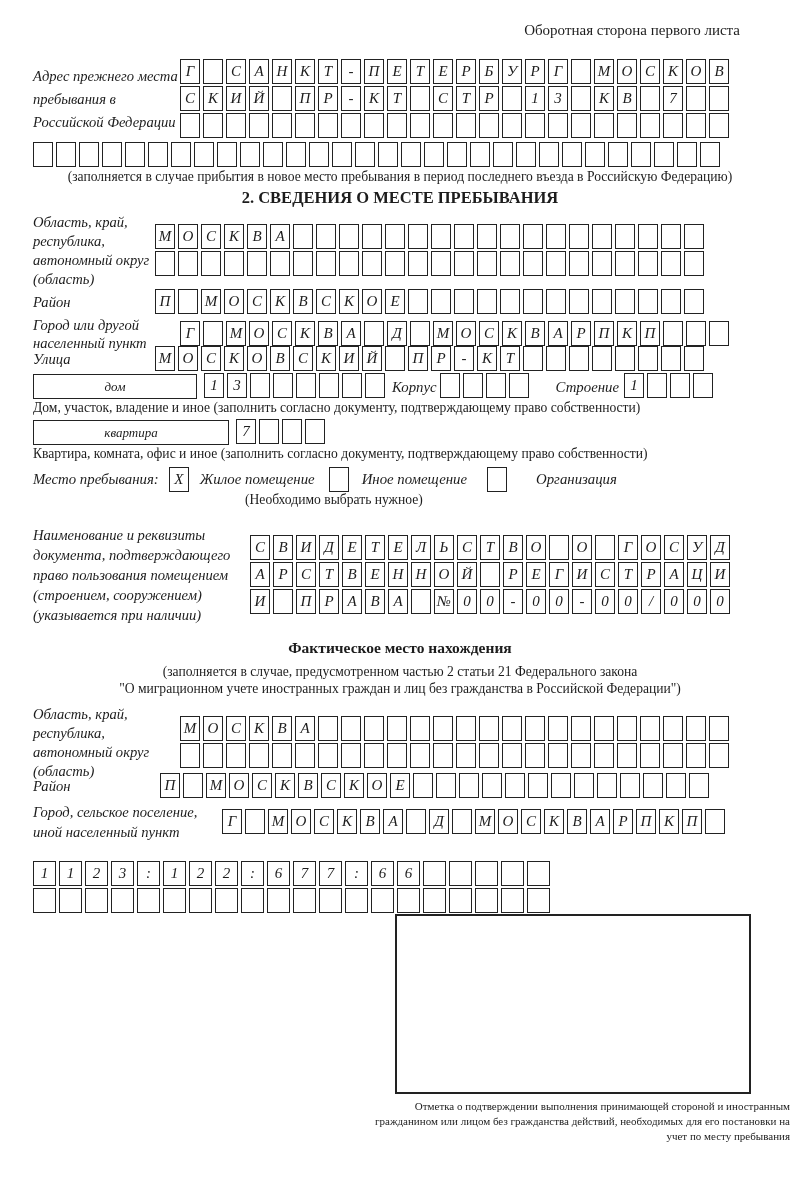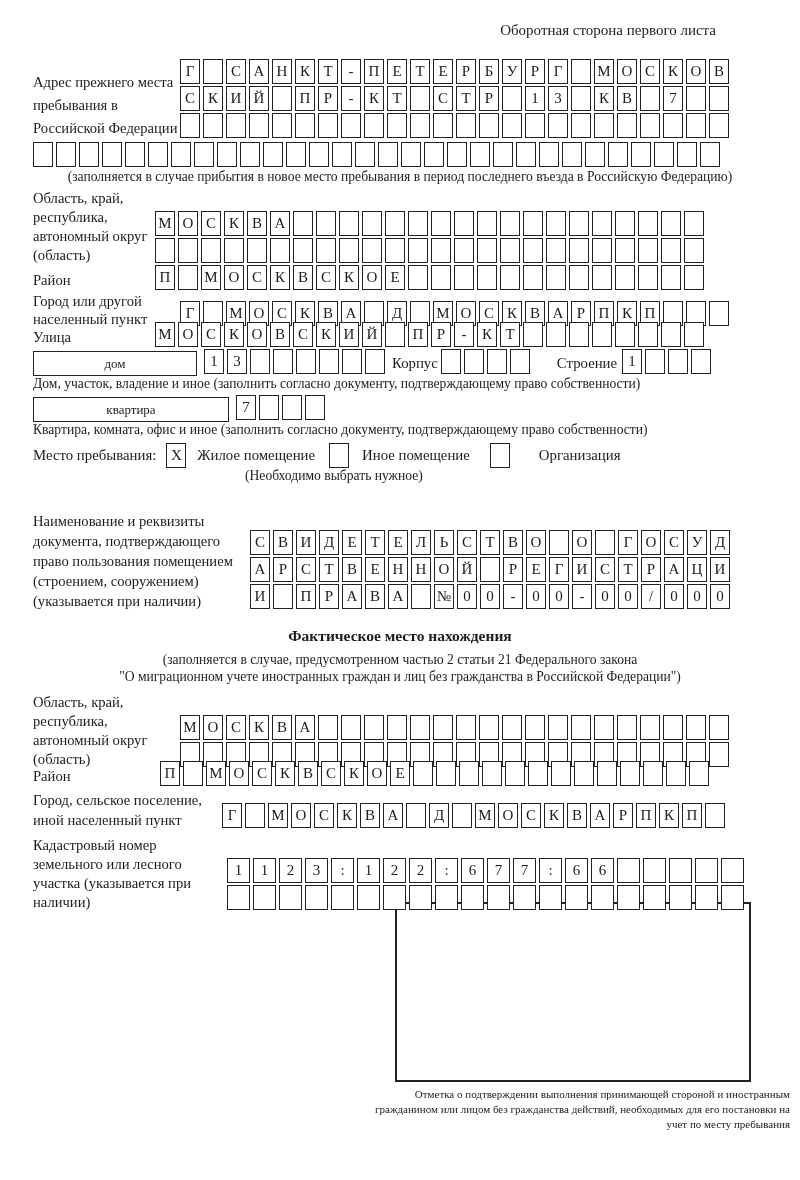--- a/index.html
+++ b/index.html
@@ -1,22 +1,22 @@
 <!DOCTYPE html>
 <html><head>
 <meta charset="utf-8">
 <style>
   html,body { margin:0; padding:0; background:#fff; }
   .page {
     position:relative; width:800px; height:1180px; background:#fff;
     font-family:"Liberation Serif","DejaVu Serif",serif; color:#1c1c1c;
     overflow:hidden; padding:0 0 0 33px; box-sizing:border-box;
   }
-  .top-note { margin-top:22px; text-align:right; padding-right:84px; font-size:15px; }
-  .frow { display:flex; align-items:flex-end; }
+  .top-note { margin-top:22px; text-align:right; padding-right:60px; font-size:15px; }
+  .frow { display:flex; align-items:center;font-style:italic; }
   .lbl { font-size:14.6px; line-height:23px; flex:0 0 auto; }
   .lbl.tight { line-height:19px; }
   .lbl.doc { line-height:20px; }
   .rows { flex:0 0 auto; }
   .cells { display:flex; margin-bottom:2px; }
   .cell {
     width:18px; height:23px; border:1.5px solid #222; margin-right:3px;
     font-size:15px; line-height:23px; text-align:center; flex:0 0 auto;
     background:#fff;
   }
@@ -150,20 +150,21 @@
       <span class="cell"></span>
       <span class="cell"></span>
       <span class="cell"></span>
       <span class="cell"></span>
       <span class="cell"></span>
       <span class="cell"></span>
       <span class="cell"></span>
     </div>
   <div class="note center">(заполняется в случае прибытия в новое место пребывания в период последнего въезда в Российскую Федерацию)</div>
 
+  <div class="h2 center" style="margin-top:4px">2. СВЕДЕНИЯ О МЕСТЕ ПРЕБЫВАНИЯ</div>
 
   <div class="frow" style="margin-top:5px; min-height:76px">
     <div class="lbl tight" style="width:122px">Область, край, республика, автономный округ (область)</div>
     <div class="rows">
       <div class="cells">
           <span class="cell">М</span>
           <span class="cell">О</span>
           <span class="cell">С</span>
           <span class="cell">К</span>
           <span class="cell">В</span>
@@ -425,21 +426,21 @@
           <span class="cell">0</span>
           <span class="cell">0</span>
           <span class="cell">/</span>
           <span class="cell">0</span>
           <span class="cell">0</span>
           <span class="cell">0</span>
         </div>
     </div>
   </div>
 
-  <div class="h3 center" style="margin-top:16px">Фактическое место нахождения</div>
+  <div class="h3 center" style="margin-top:4px">Фактическое место нахождения</div>
   <div class="note center" style="margin-top:6px; line-height:17px">(заполняется в случае, предусмотренном частью 2 статьи 21 Федерального закона</div>
   <div class="note center" style="line-height:17px">"О миграционном учете иностранных граждан и лиц без гражданства в Российской Федерации")</div>
 
   <div class="frow" style="margin-top:8px; min-height:76px">
     <div class="lbl tight" style="width:147px">Область, край, республика, автономный округ (область)</div>
     <div class="rows">
       <div class="cells">
           <span class="cell">М</span>
           <span class="cell">О</span>
           <span class="cell">С</span>
@@ -546,21 +547,20 @@
         <span class="cell">А</span>
         <span class="cell">Р</span>
         <span class="cell">П</span>
         <span class="cell">К</span>
         <span class="cell">П</span>
         <span class="cell"></span>
       </div>
   </div>
 
   <div class="frow" style="margin-top:2px; min-height:80px">
-    <div class="lbl tight" style="width:194px">Кадастровый номер земельного или лесного участка (указывается при наличии)</div>
     <div class="rows" style="padding-top:8px">
       <div class="cells wide">
           <span class="cell">1</span>
           <span class="cell">1</span>
           <span class="cell">2</span>
           <span class="cell">3</span>
           <span class="cell">:</span>
           <span class="cell">1</span>
           <span class="cell">2</span>
           <span class="cell">2</span>

